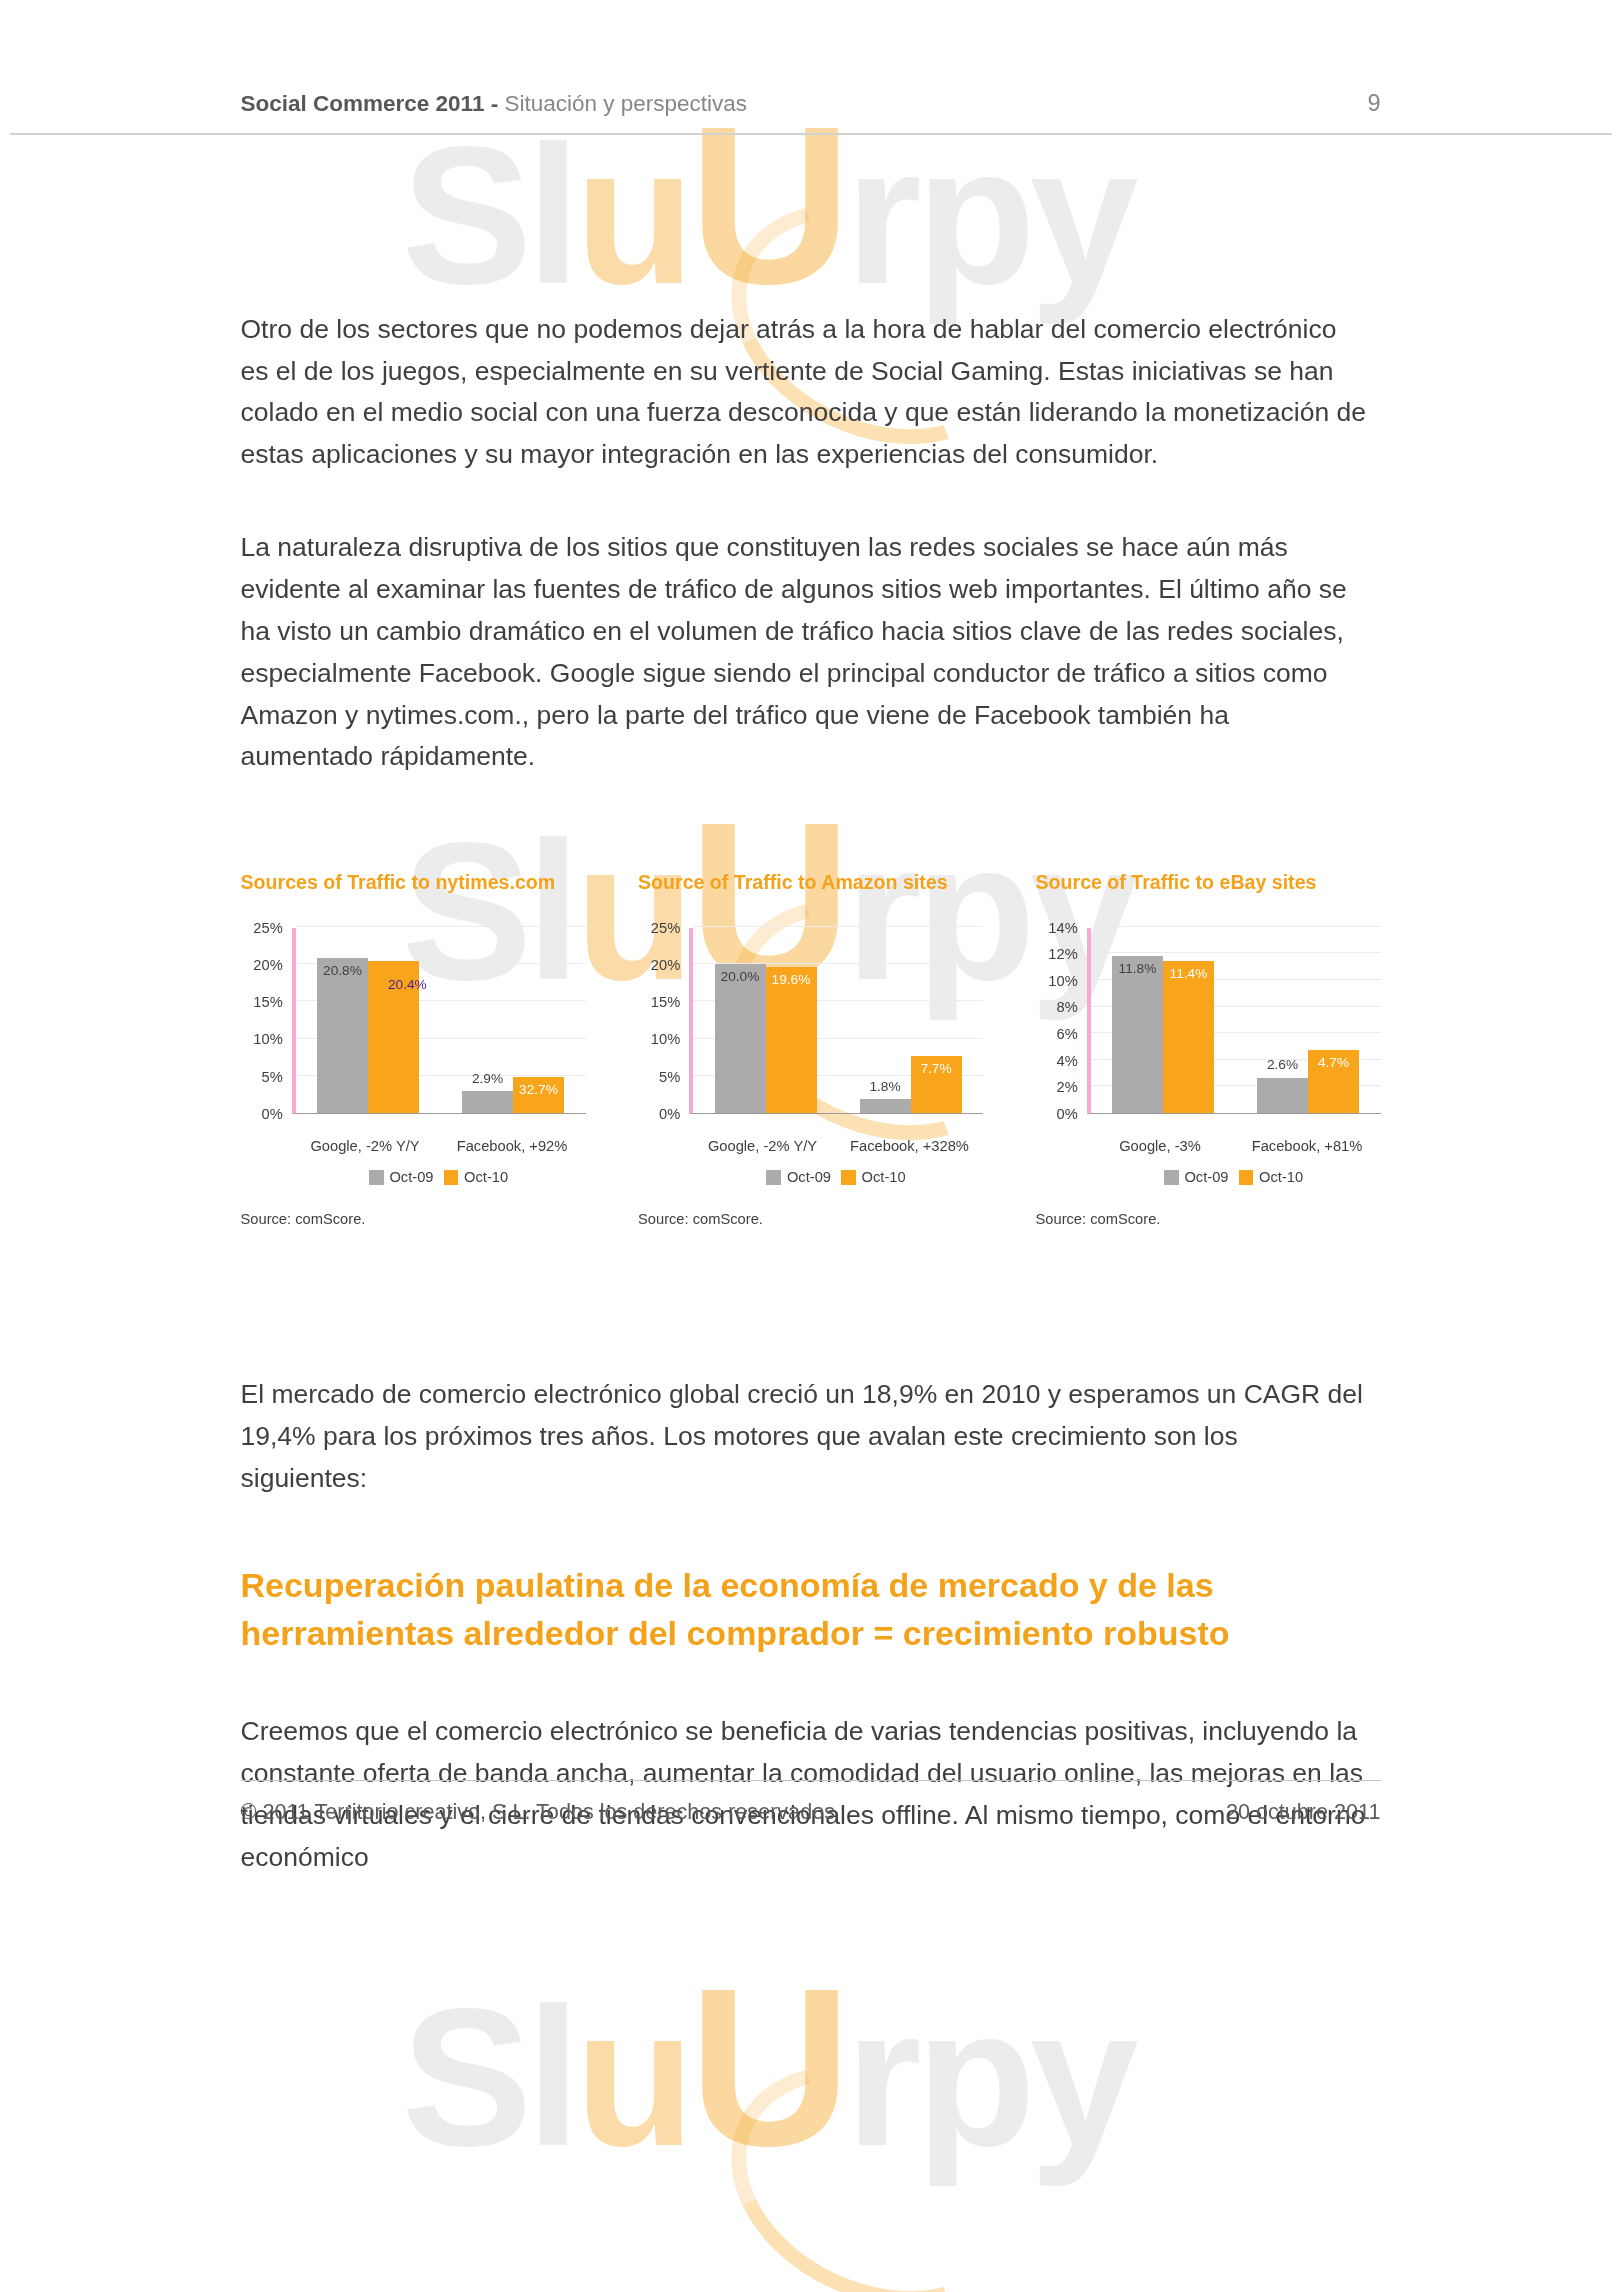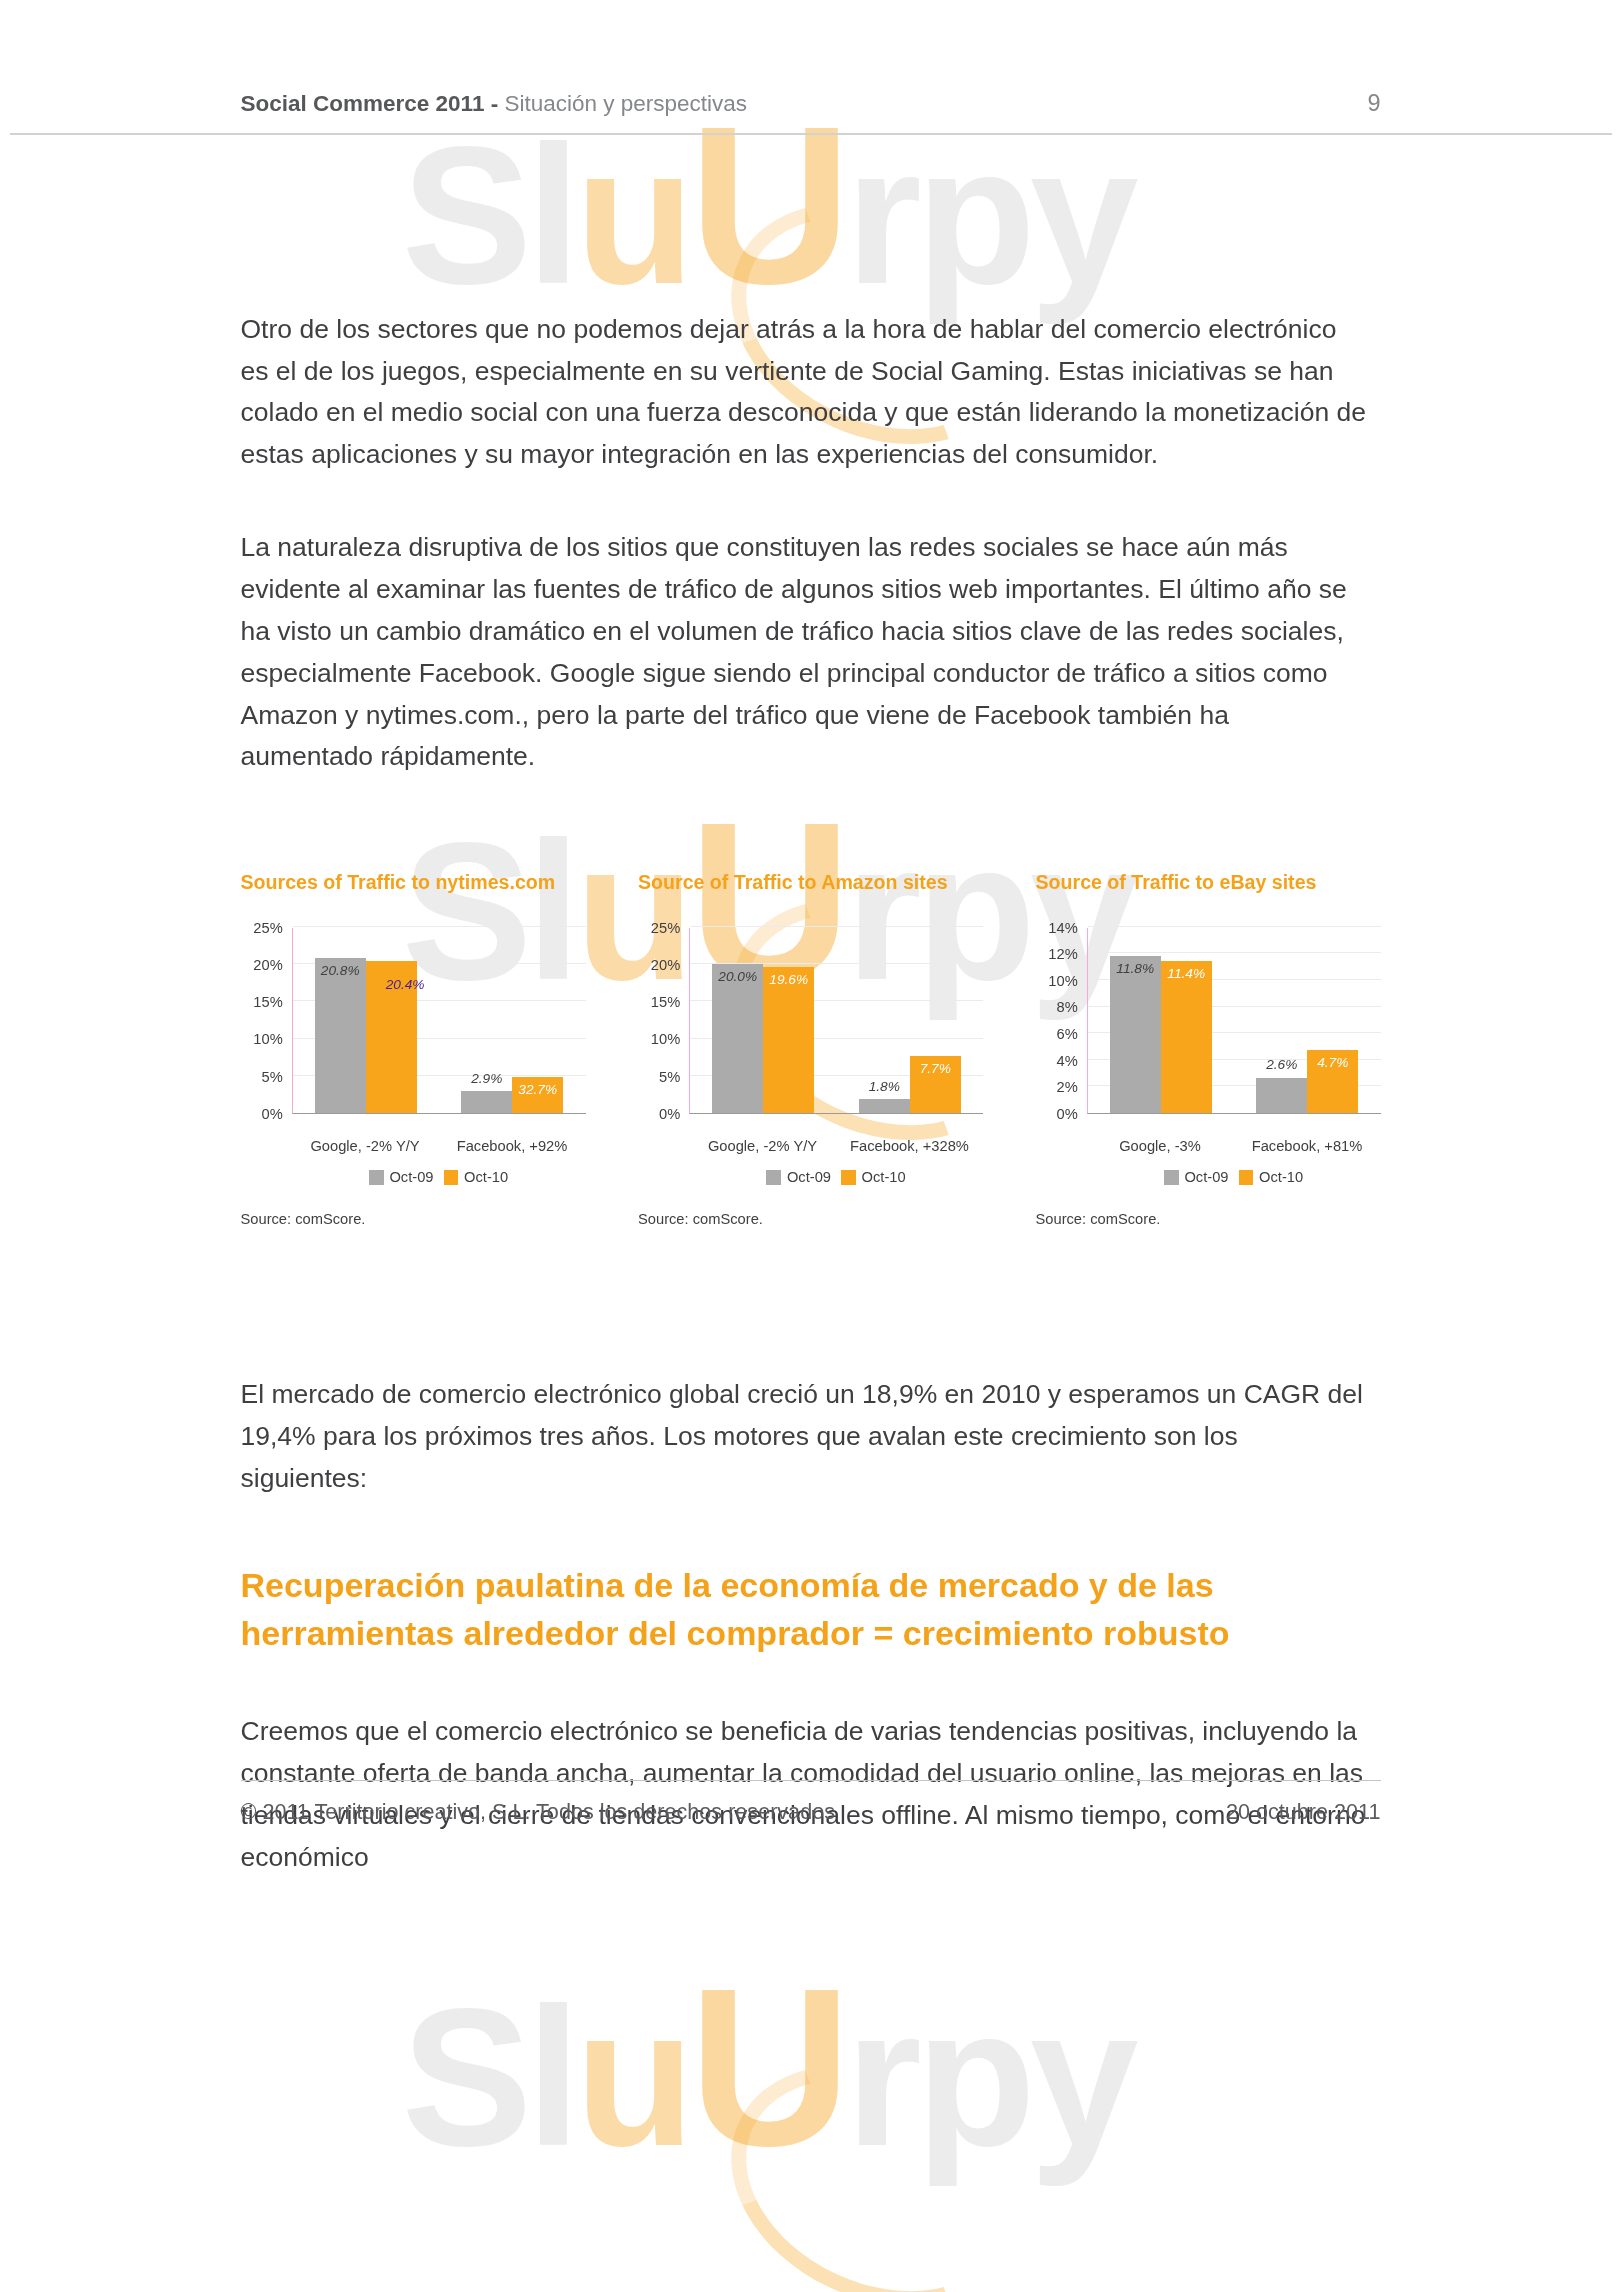--- a/index.html
+++ b/index.html
@@ -104,24 +104,23 @@
     position: absolute;
     right: 8.8px;
     font-size: 14.7px;
     color: #3f3f42;
     line-height: 1;
   }
   .plot {
     position: relative;
     width: 294px;
     height: 186px;
-    border-left: 1px solid #f9a8d4;
+    border-left: 4px solid #f9a8d4;
     border-bottom: 1px solid #9a9a9a;
     flex: none;
-    font-style: italic;
   }
   .gridline {
     position: absolute;
     left: 0; right: 0;
     height: 1px;
     background: #ebebeb;
   }
   .groups { position: absolute; left: 0; right: 0; top: 0; bottom: 0; display: flex; }
   .group {
     flex: 1;

